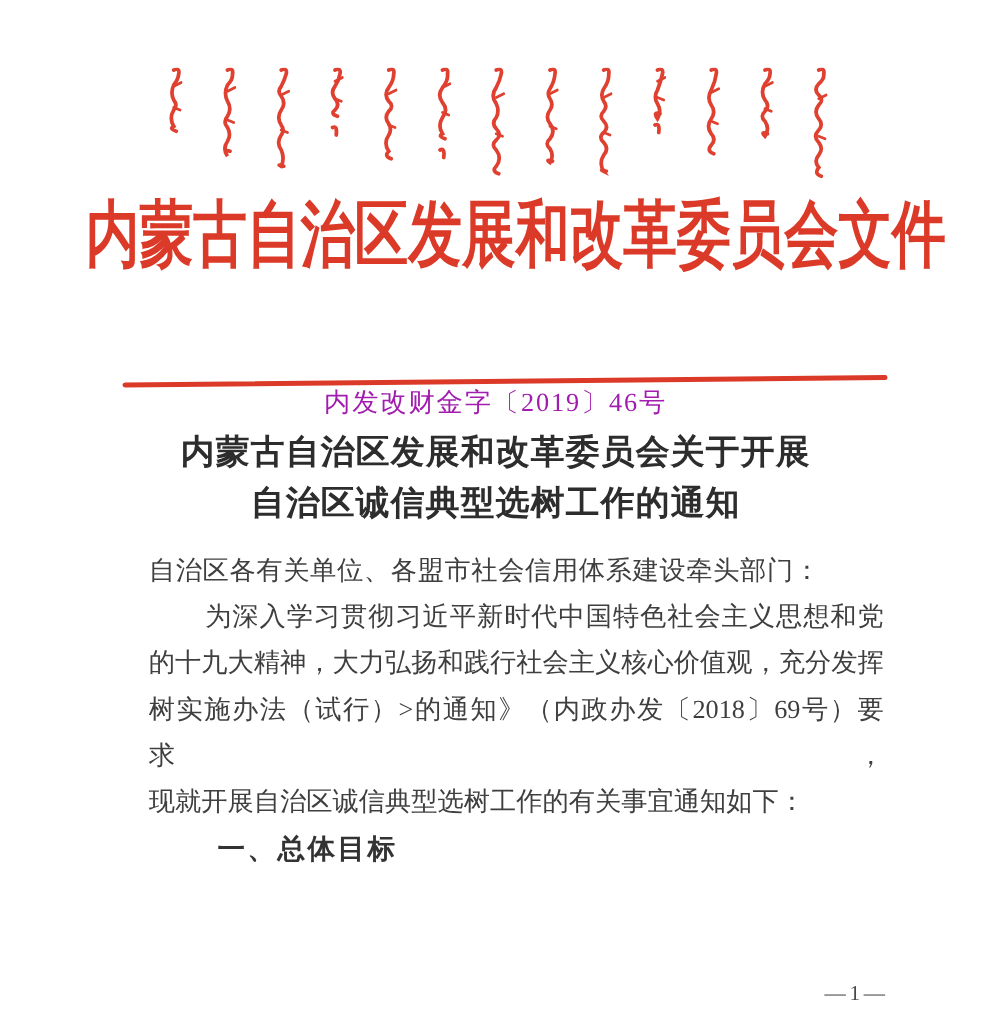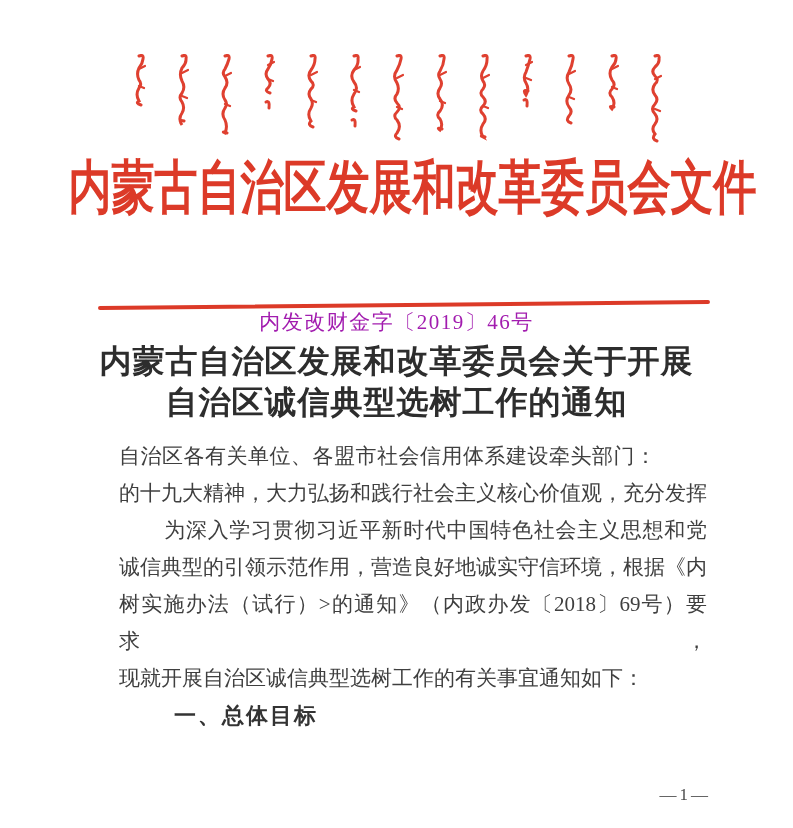--- a/index.html
+++ b/index.html
@@ -44,21 +44,21 @@
   .rule{
     position:absolute;top:303px;left:98px;width:612px;height:4px;
     background:var(--red);border-radius:2px;
     transform:rotate(-0.55deg);
   }
 
   
   .doc-title{
     position:absolute;top:341px;left:0;width:100%;
     text-align:center;font-weight:bold;color:#2d2d2d;
-    font-size:32px;line-height:41px;letter-spacing:1px;
+    font-size:27px;line-height:41px;letter-spacing:1px;
   }
 
   
   .body-block{
     position:absolute;top:438px;left:119px;width:588px;
     color:var(--ink);font-size:21px;
   }
   .line{line-height:37px;}
   .line.j{text-align:justify;text-align-last:justify;}
   .line.indent{text-indent:2.15em;}
@@ -146,23 +146,22 @@
   <div class="rule"></div>
 
   <div class="doc-title">
     <div>内蒙古自治区发展和改革委员会关于开展</div>
     <div>自治区诚信典型选树工作的通知</div>
   </div>
 
   <div class="body-block">
     <div class="line salutation">自治区各有关单位、各盟市社会信用体系建设牵头部门：</div>
     <div id="paragraph-lines">
+        <div class="line j indent">为深入学习贯彻习近平新时代中国特色社会主义思想和党</div>
         <div class="line j">的十九大精神，大力弘扬和践行社会主义核心价值观，充分发挥</div>
-        <div class="line j indent">为深入学习贯彻习近平新时代中国特色社会主义思想和党</div>
-        <div class="line j">诚信典型的引领示范作用，营造良好地诚实守信环境，根据《内</div>
         <div class="line j">树实施办法（试行）&gt;的通知》（内政办发〔2018〕69号）要求，</div>
         <div class="line">现就开展自治区诚信典型选树工作的有关事宜通知如下：</div>
       </div>
     <div class="heading">一、总体目标</div>
   </div>
 
   <div class="page-num">—1—</div>
 
 </div>
 

